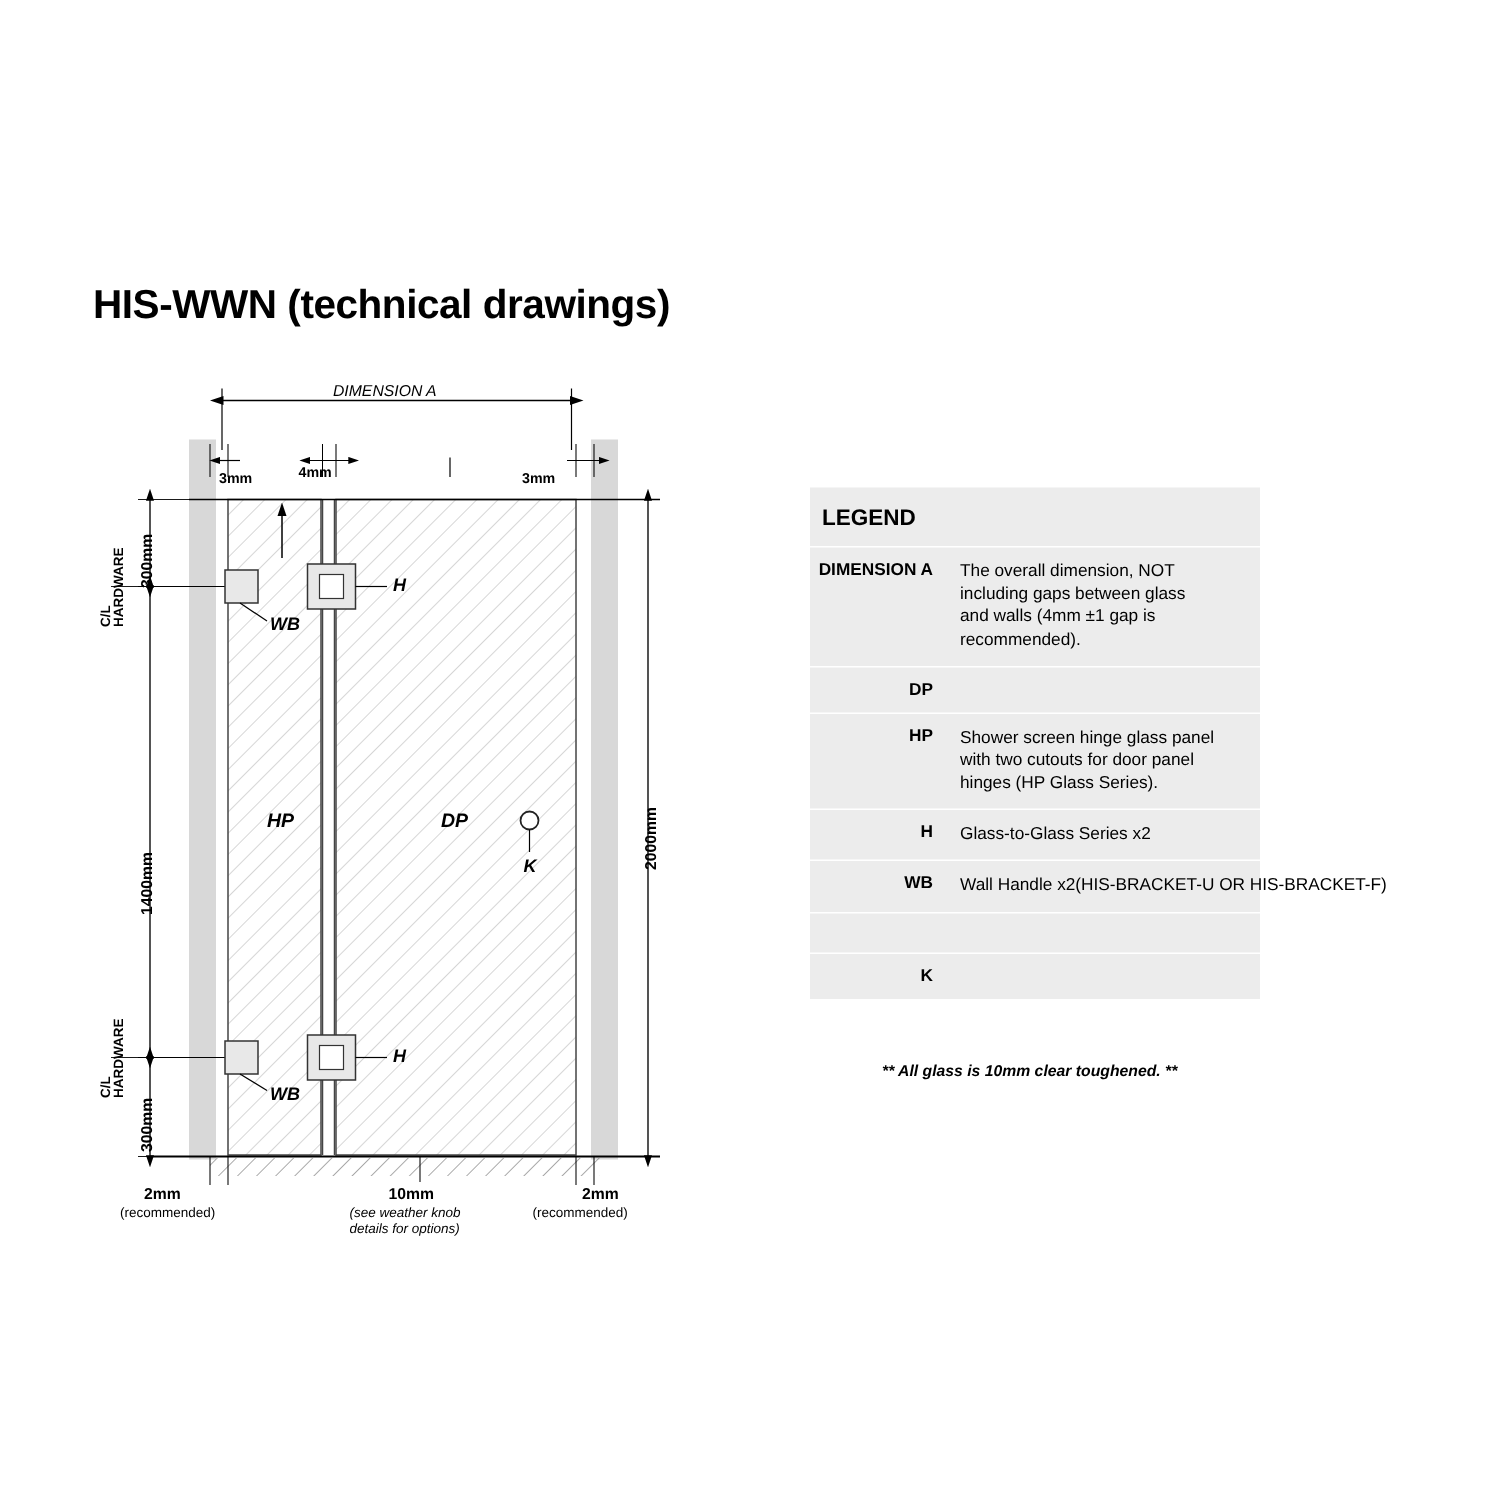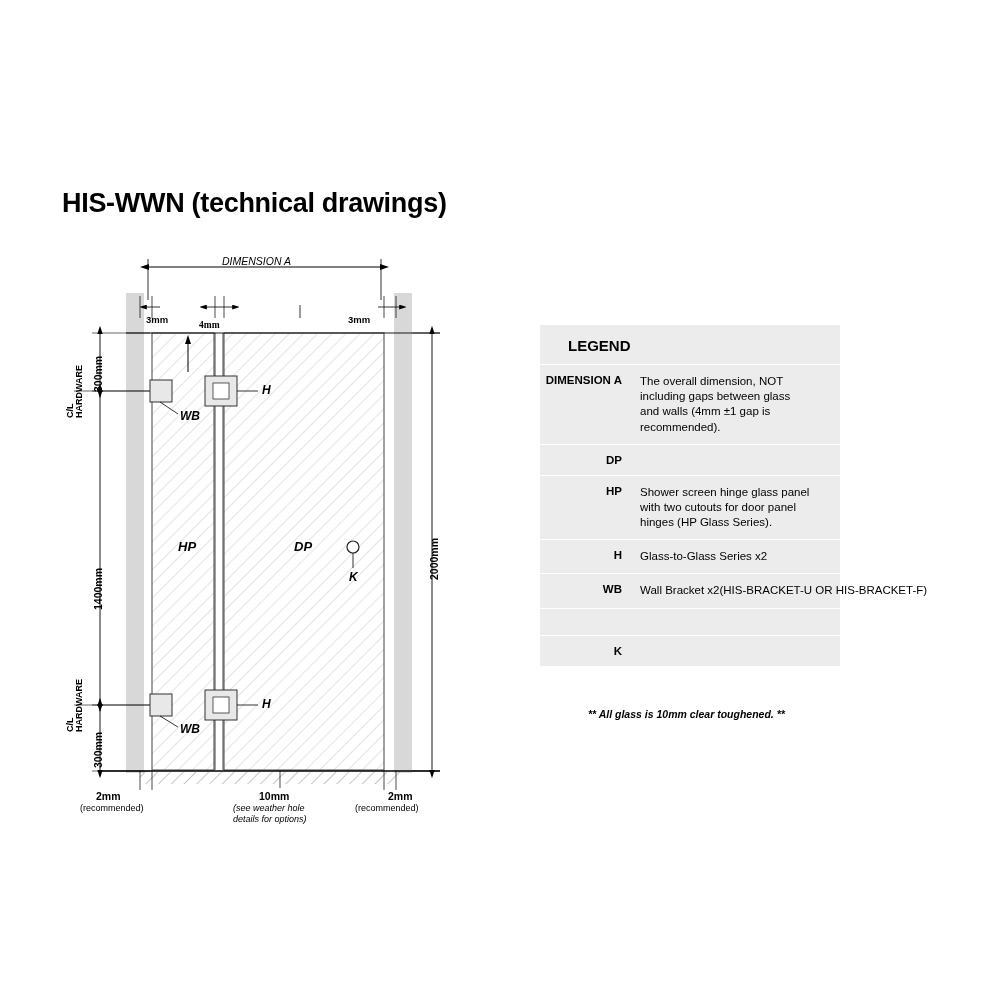--- a/index.html
+++ b/index.html
@@ -41,21 +41,21 @@
     position: absolute;
     left: 540px;
     top: 325px;
     width: 300px;
     background: #ececec;
     font-size: 11px;
   }
   .legend-title {
     font-size: 15px;
     font-weight: bold;
-    padding: 12px 0 10px 28px;
+    padding: 12px 0 10px 8px;
     border-bottom: 1px solid #ffffff;
   }
   .legend-row {
     display: flex;
     border-bottom: 1px solid #ffffff;
     min-height: 26px;
   }
   .legend-row:last-child { border-bottom: none; }
   .lg-key {
     width: 90px;
@@ -194,21 +194,21 @@
     <line x1="140" y1="771" x2="140" y2="790" stroke="#000" stroke-width="0.7"></line>
     <line x1="152" y1="771" x2="152" y2="790" stroke="#000" stroke-width="0.7"></line>
     <line x1="384" y1="771" x2="384" y2="790" stroke="#000" stroke-width="0.7"></line>
     <line x1="396" y1="771" x2="396" y2="790" stroke="#000" stroke-width="0.7"></line>
     <line x1="280" y1="771" x2="280" y2="788" stroke="#000" stroke-width="0.7"></line>
   </svg>
 
   <div class="lbl i" style="left:222px; top:255px;">DIMENSION A</div>
 
   <div class="lbl b sm" style="left:146px; top:294px;">3mm</div>
-  <div class="lbl b sm" style="left:199px; top:300px;font-family:Liberation Serif, serif;">4mm</div>
+  <div class="lbl b sm" style="left:199px; top:290px;">4mm</div>
   <div class="lbl b sm" style="left:348px; top:294px;">3mm</div>
 
   <div class="lbl b rot90" style="left:92px; top:392px;">300mm</div>
   <div class="lbl b rot90" style="left:92px; top:610px;">1400mm</div>
   <div class="lbl b rot90" style="left:92px; top:768px;">300mm</div>
 
   <div class="lbl b rot90 vsm" style="left:66px; top:418px; line-height:1.05; white-space:pre;">C/L
 HARDWARE</div>
   <div class="lbl b rot90 vsm" style="left:66px; top:732px; line-height:1.05; white-space:pre;">C/L
 HARDWARE</div>
@@ -223,21 +223,21 @@
   <div class="lbl bi" style="left:262px; top:383px; font-size:12px;">H</div>
   <div class="lbl bi" style="left:262px; top:697px; font-size:12px;">H</div>
 
   <div class="lbl bi" style="left:180px; top:409px; font-size:12px;">WB</div>
   <div class="lbl bi" style="left:180px; top:722px; font-size:12px;">WB</div>
 
   <div class="lbl b" style="left:96px; top:790px;">2mm</div>
   <div class="lbl vsm" style="left:80px; top:803px;">(recommended)</div>
 
   <div class="lbl b" style="left:259px; top:790px;">10mm</div>
-  <div class="lbl i vsm" style="left:233px; top:803px; line-height:1.25; white-space:pre-line;">(see weather hole
+  <div class="lbl i vsm" style="left:233px; top:803px; line-height:1.25; white-space:pre-line;">(see weather knob
 details for options)</div>
 
   <div class="lbl b" style="left:388px; top:790px;">2mm</div>
   <div class="lbl vsm" style="left:355px; top:803px;">(recommended)</div>
 
   <div class="legend">
     <div class="legend-title">LEGEND</div>
 
     <div class="legend-row">
       <div class="lg-key">DIMENSION A</div>
@@ -258,21 +258,21 @@
 hinges (HP Glass Series).</div>
     </div>
 
     <div class="legend-row">
       <div class="lg-key">H</div>
       <div class="lg-val">Glass-to-Glass Series x2</div>
     </div>
 
     <div class="legend-row">
       <div class="lg-key">WB</div>
-      <div class="lg-val wide">Wall Bracket x2(HIS-BRACKET-U OR HIS-BRACKET-F)</div>
+      <div class="lg-val wide">Wall Handle x2(HIS-BRACKET-U OR HIS-BRACKET-F)</div>
     </div>
 
     <div class="legend-row row-spacer">
       <div class="lg-key"></div>
       <div class="lg-val"></div>
     </div>
 
     <div class="legend-row">
       <div class="lg-key">K</div>
     </div>

